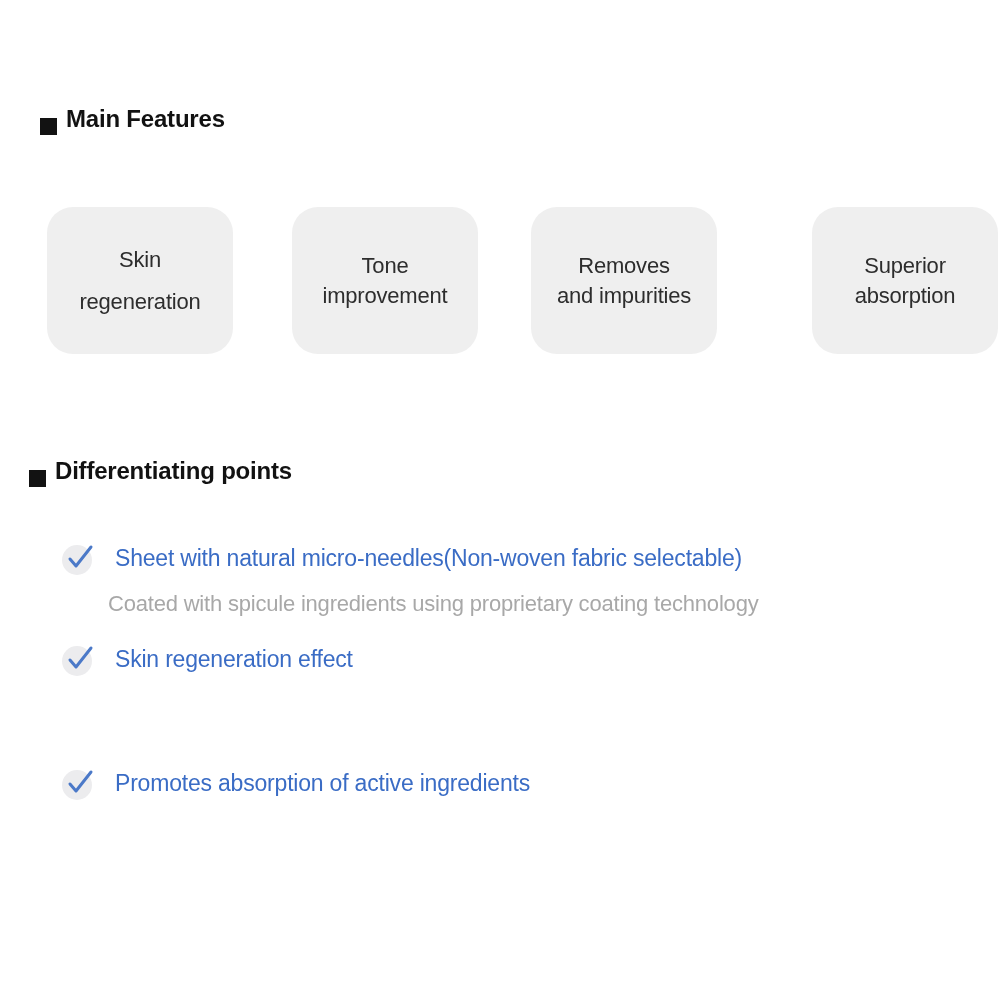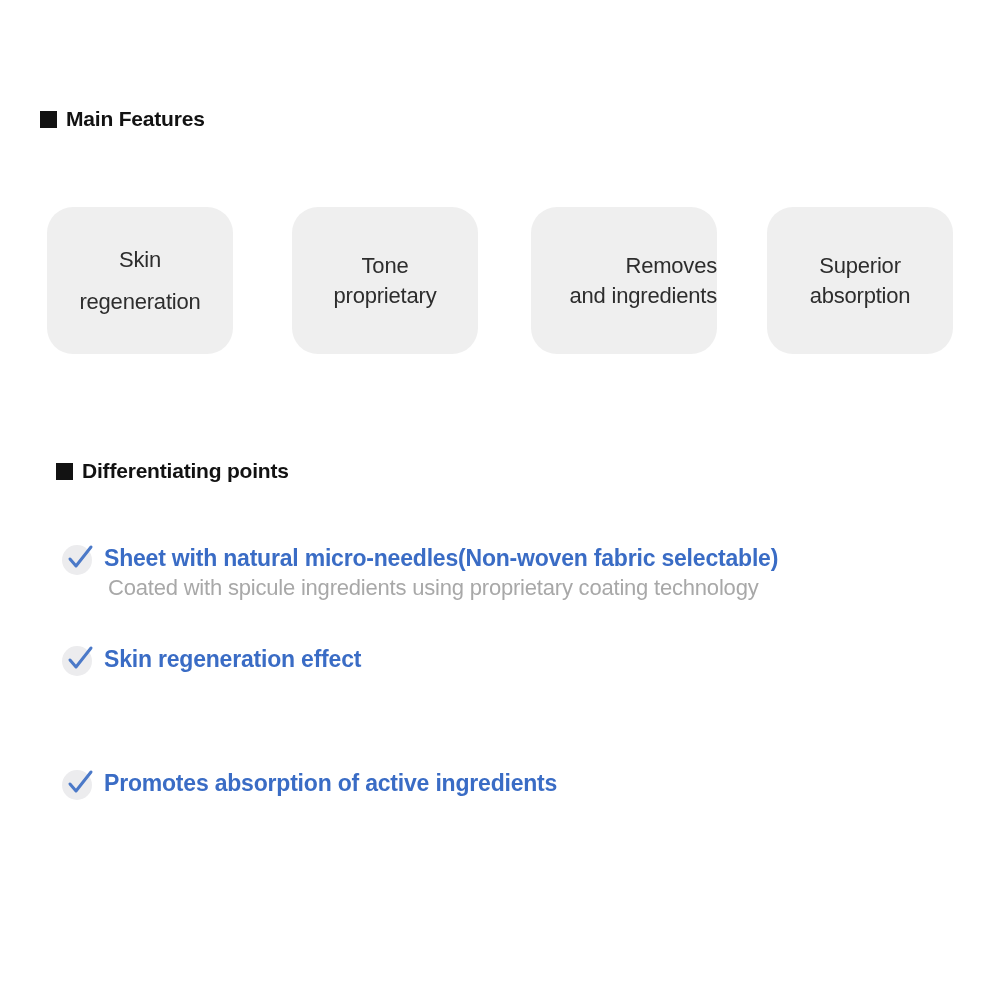--- a/index.html
+++ b/index.html
@@ -12,30 +12,30 @@
     position: relative;
     width: 1000px; height: 1000px;
     background: #ffffff;
     overflow: hidden;
   }
 
   
   .section-header {
     position: absolute;
     display: flex;
-    align-items: center;
+    align-items: flex-end;
     gap: 9px;
-    font-size: 21px;
+    font-size: 24px;
     font-weight: 700;
     color: #121212;
     letter-spacing: -0.2px;
     line-height: 32px;
   }
   #hdr-main { left: 40px; top: 103px; }
-  #hdr-diff { left: 56px; top: 455px; }
+  #hdr-diff { left: 29px; top: 455px; }
   .sq {
     width: 17px; height: 17px;
     background: #121212;
     flex: none;
   }
 
   
   .feature-box {
     position: absolute;
     top: 207px;
@@ -47,22 +47,22 @@
     justify-content: center;
     align-items: center;
     font-size: 22px;
     line-height: 30px;
     color: #2d2d2d;
     letter-spacing: -0.2px;
     text-align: center;
   }
   .fb1 { left: 47px; gap: 12px; }
   .fb2 { left: 292px; text-align: right; }
-  .fb3 { left: 531px; align-items: flex-end; }
-  .fb4 { left: 767px; }
+  .fb3 { left: 531px; }
+  .fb4 { left: 812px; }
   .feature-box span { white-space: nowrap; }
 
   
   .diff-item {
     position: absolute;
     left: 62px;
     display: flex;
     gap: 12px;
   }
   .di1 { top: 543px; }
@@ -80,28 +80,29 @@
     width: 30px; height: 30px;
     border-radius: 50%;
     background: #ececee;
   }
   .check-svg {
     position: absolute;
     left: -2px; top: -6px;
   }
   .diff-title {
     font-size: 23px;
-    font-weight: 700;
+    font-weight: 400;
     color: #3a6cc5;
     line-height: 30px;
     letter-spacing: -0.2px;
     white-space: nowrap;
+    margin-left: 11px;
   }
   .diff-desc {
-    margin-top: 0;
+    margin-top: 16px;
     padding-left: 4px;
     font-size: 22px;
     color: #a8a8a8;
     line-height: 30px;
     letter-spacing: -0.2px;
   }
   .diff-desc div { white-space: nowrap; }
 </style>
 </head>
 <body>
@@ -112,25 +113,25 @@
     <span class="sq"></span>
     <span>Main Features</span>
   </div>
 
   <div class="feature-box fb1">
     <span>Skin</span>
     <span>regeneration</span>
   </div>
   <div class="feature-box fb2">
     <span>Tone</span>
-    <span>proprietary</span>
+    <span>improvement</span>
   </div>
   <div class="feature-box fb3">
     <span>Removes</span>
-    <span>and ingredients</span>
+    <span>and impurities</span>
   </div>
   <div class="feature-box fb4">
     <span>Superior</span>
     <span>absorption</span>
   </div>
 
   <div class="section-header" id="hdr-diff">
     <span class="sq"></span>
     <span>Differentiating points</span>
   </div>

